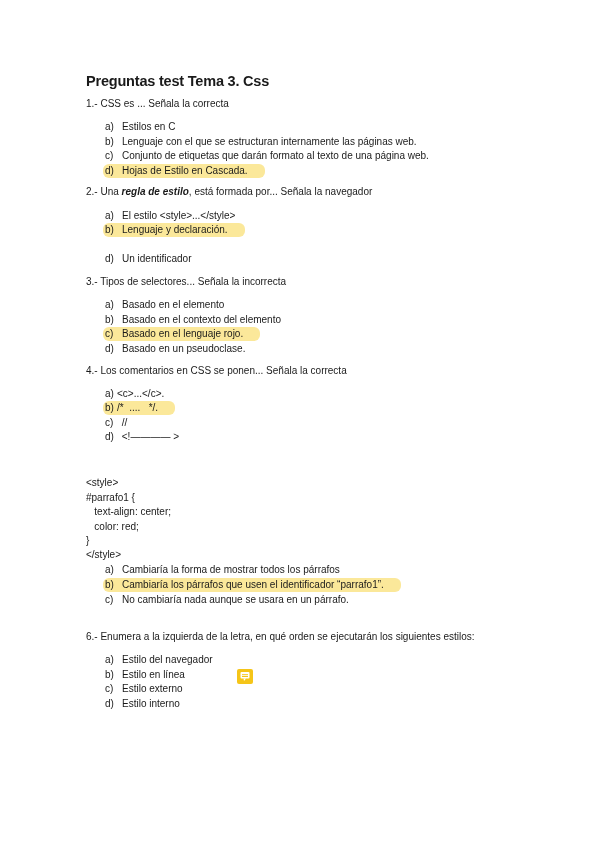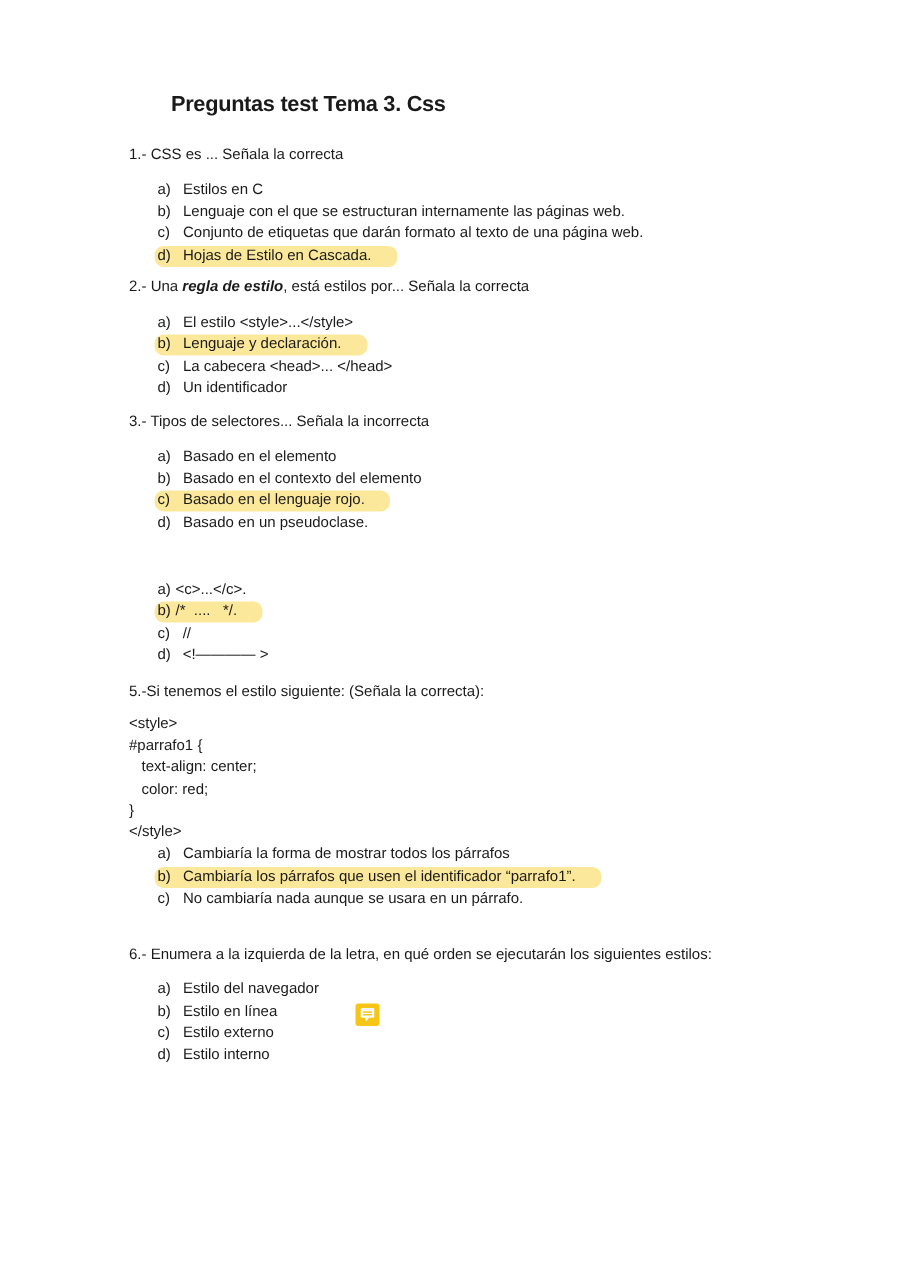--- a/index.html
+++ b/index.html
@@ -1,19 +1,19 @@
 <!DOCTYPE html>
 <html><head>
   <meta charset="utf-8">
   <style>
     html, body { margin: 0; padding: 0; background: #ffffff; }
     body { width: 600px; height: 848px; position: relative; overflow: hidden;
            font-family: "Liberation Sans", sans-serif; color: #1a1a1a; }
     .page { position: absolute; left: 0; top: 0; width: 600px; height: 848px; background: #fff; }
-    .title { position: absolute; left: 86px; top: 62px; font-size: 14.5px; font-weight: bold; letter-spacing: -0.2px; margin-left: 28px; }
+    .title { position: absolute; left: 86px; top: 73px; font-size: 14.5px; font-weight: bold; letter-spacing: -0.2px; }
     .q { position: absolute; left: 86px; font-size: 10px; white-space: nowrap; }
     .opt { position: absolute; left: 105px; font-size: 10px; white-space: nowrap; height: 14px; line-height: 14px; }
     .opt .lt { display: inline-block; width: 17px; }
     .opt.hl { background: #fbe89a; border-radius: 6px; padding: 0 17px 0 2px; margin-left: -2px; }
     .code { position: absolute; left: 86px; font-size: 10px; white-space: pre; line-height: 14.5px; }
     .comment-icon { position: absolute; left: 237px; top: 669px; width: 16px; height: 15px; background: #f5c518; border-radius: 2px; }
     .comment-icon svg { display: block; }
     em.b { font-style: italic; font-weight: bold; }
   </style>
 </head>
@@ -22,38 +22,37 @@
 <div class="page">
 
   <div class="title">Preguntas test Tema 3. Css</div>
 
   <div class="q" style="top:98px">1.- CSS es ... Señala la correcta</div>
   <div class="opt" style="top:120px"><span class="lt">a)</span><span>Estilos en C</span></div>
   <div class="opt" style="top:135px"><span class="lt">b)</span><span>Lenguaje con el que se estructuran internamente las páginas web.</span></div>
   <div class="opt" style="top:149px"><span class="lt">c)</span><span>Conjunto de etiquetas que darán formato al texto de una página web.</span></div>
   <div class="opt hl" style="top:164px"><span class="lt">d)</span><span>Hojas de Estilo en Cascada.</span></div>
 
-  <div class="q" style="top:186px"><span>2.- Una </span><em class="b">regla de estilo</em><span>, está estilos por... Señala la correcta</span></div>
+  <div class="q" style="top:186px"><span>2.- Una </span><em class="b">regla de estilo</em><span>, está formada por... Señala la navegador</span></div>
   <div class="opt" style="top:209px"><span class="lt">a)</span><span>El estilo &lt;style&gt;...&lt;/style&gt;</span></div>
   <div class="opt hl" style="top:223px"><span class="lt">b)</span><span>Lenguaje y declaración.</span></div>
-  <div class="opt" style="top:238px"><span class="lt">c)</span><span>La cabecera &lt;head&gt;... &lt;/head&gt;</span></div>
   <div class="opt" style="top:252px"><span class="lt">d)</span><span>Un identificador</span></div>
 
   <div class="q" style="top:276px">3.- Tipos de selectores... Señala la incorrecta</div>
   <div class="opt" style="top:298px"><span class="lt">a)</span><span>Basado en el elemento</span></div>
   <div class="opt" style="top:313px"><span class="lt">b)</span><span>Basado en el contexto del elemento</span></div>
   <div class="opt hl" style="top:327px"><span class="lt">c)</span><span>Basado en el lenguaje rojo.</span></div>
   <div class="opt" style="top:342px"><span class="lt">d)</span><span>Basado en un pseudoclase.</span></div>
 
+  <div class="q" style="top:365px">4.- Los comentarios en CSS se ponen... Señala la correcta</div>
   <div class="opt" style="top:387px"><span class="lt" style="width:12px">a)</span><span>&lt;c&gt;...&lt;/c&gt;.</span></div>
   <div class="opt hl" style="top:401px"><span class="lt" style="width:12px">b)</span><span style="white-space:pre">/*  ....   */.</span></div>
   <div class="opt" style="top:416px"><span class="lt" style="width:14px">c)</span><span> //</span></div>
   <div class="opt" style="top:430px"><span class="lt" style="width:14px">d)</span><span> &lt;!———— &gt;</span></div>
 
-  <div class="q" style="top:456px">5.-Si tenemos el estilo siguiente: (Señala la correcta):</div>
   <div class="code" style="top:476px">&lt;style&gt;</div>
   <div class="code" style="top:491px">#parrafo1 {</div>
   <div class="code" style="top:505px">   text-align: center;</div>
   <div class="code" style="top:520px">   color: red;</div>
   <div class="code" style="top:534px">}</div>
   <div class="code" style="top:548px">&lt;/style&gt;</div>
   <div class="opt" style="top:563px"><span class="lt">a)</span><span>Cambiaría la forma de mostrar todos los párrafos</span></div>
   <div class="opt hl" style="top:578px"><span class="lt">b)</span><span>Cambiaría los párrafos que usen el identificador “parrafo1”.</span></div>
   <div class="opt" style="top:593px"><span class="lt">c)</span><span>No cambiaría nada aunque se usara en un párrafo.</span></div>
 

